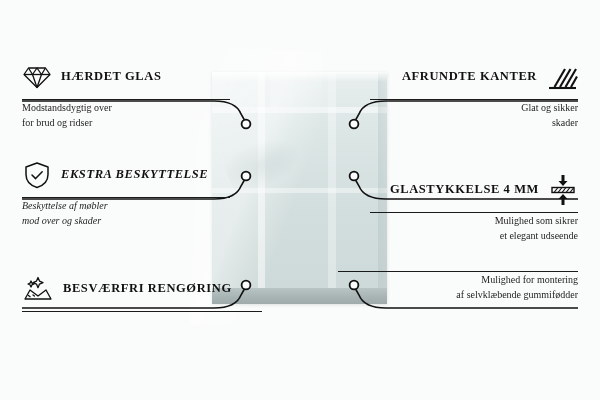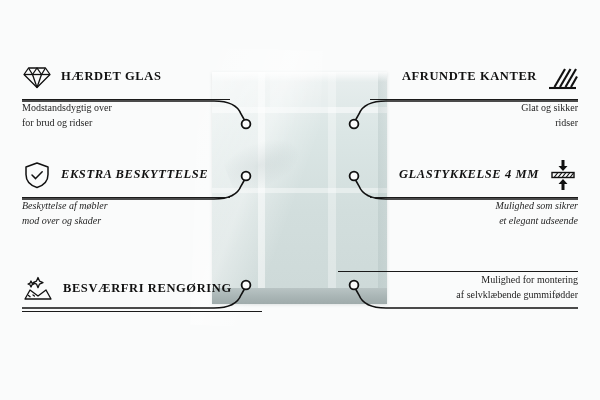--- a/index.html
+++ b/index.html
@@ -202,24 +202,24 @@
           <path d="M3,25 H30"></path>
           <path d="M8.5,24 L19,6"></path>
           <path d="M14,24 L24.5,6"></path>
           <path d="M19.5,24 L30,6"></path>
           <path d="M25,24 L31,13.5"></path>
         </g>
       </svg>
     </div>
     <div class="rule"></div>
     <div class="desc">Glat og sikker
-ridser</div>
-  </div>
-
-  <div class="feat right" style="top:158px;font-style:italic;">
+skader</div>
+  </div>
+
+  <div class="feat right" style="top:173px;">
     <div class="head">
       <div class="title">GLASTYKKELSE
 4 MM</div>
       <svg class="ico" width="30" height="32" viewBox="0 0 30 32">
         <g fill="#111" stroke="none">
           <path d="M13.5,1 h3 v6 h3 l-4.5,5 l-4.5,-5 h3 Z"></path>
           <path d="M13.5,31 h3 v-6 h3 l-4.5,-5 l-4.5,5 h3 Z"></path>
         </g>
         <rect x="4" y="13.5" width="22" height="5" fill="none" stroke="#111" stroke-width="1.4"></rect>
         <g stroke="#111" stroke-width="1.2">

